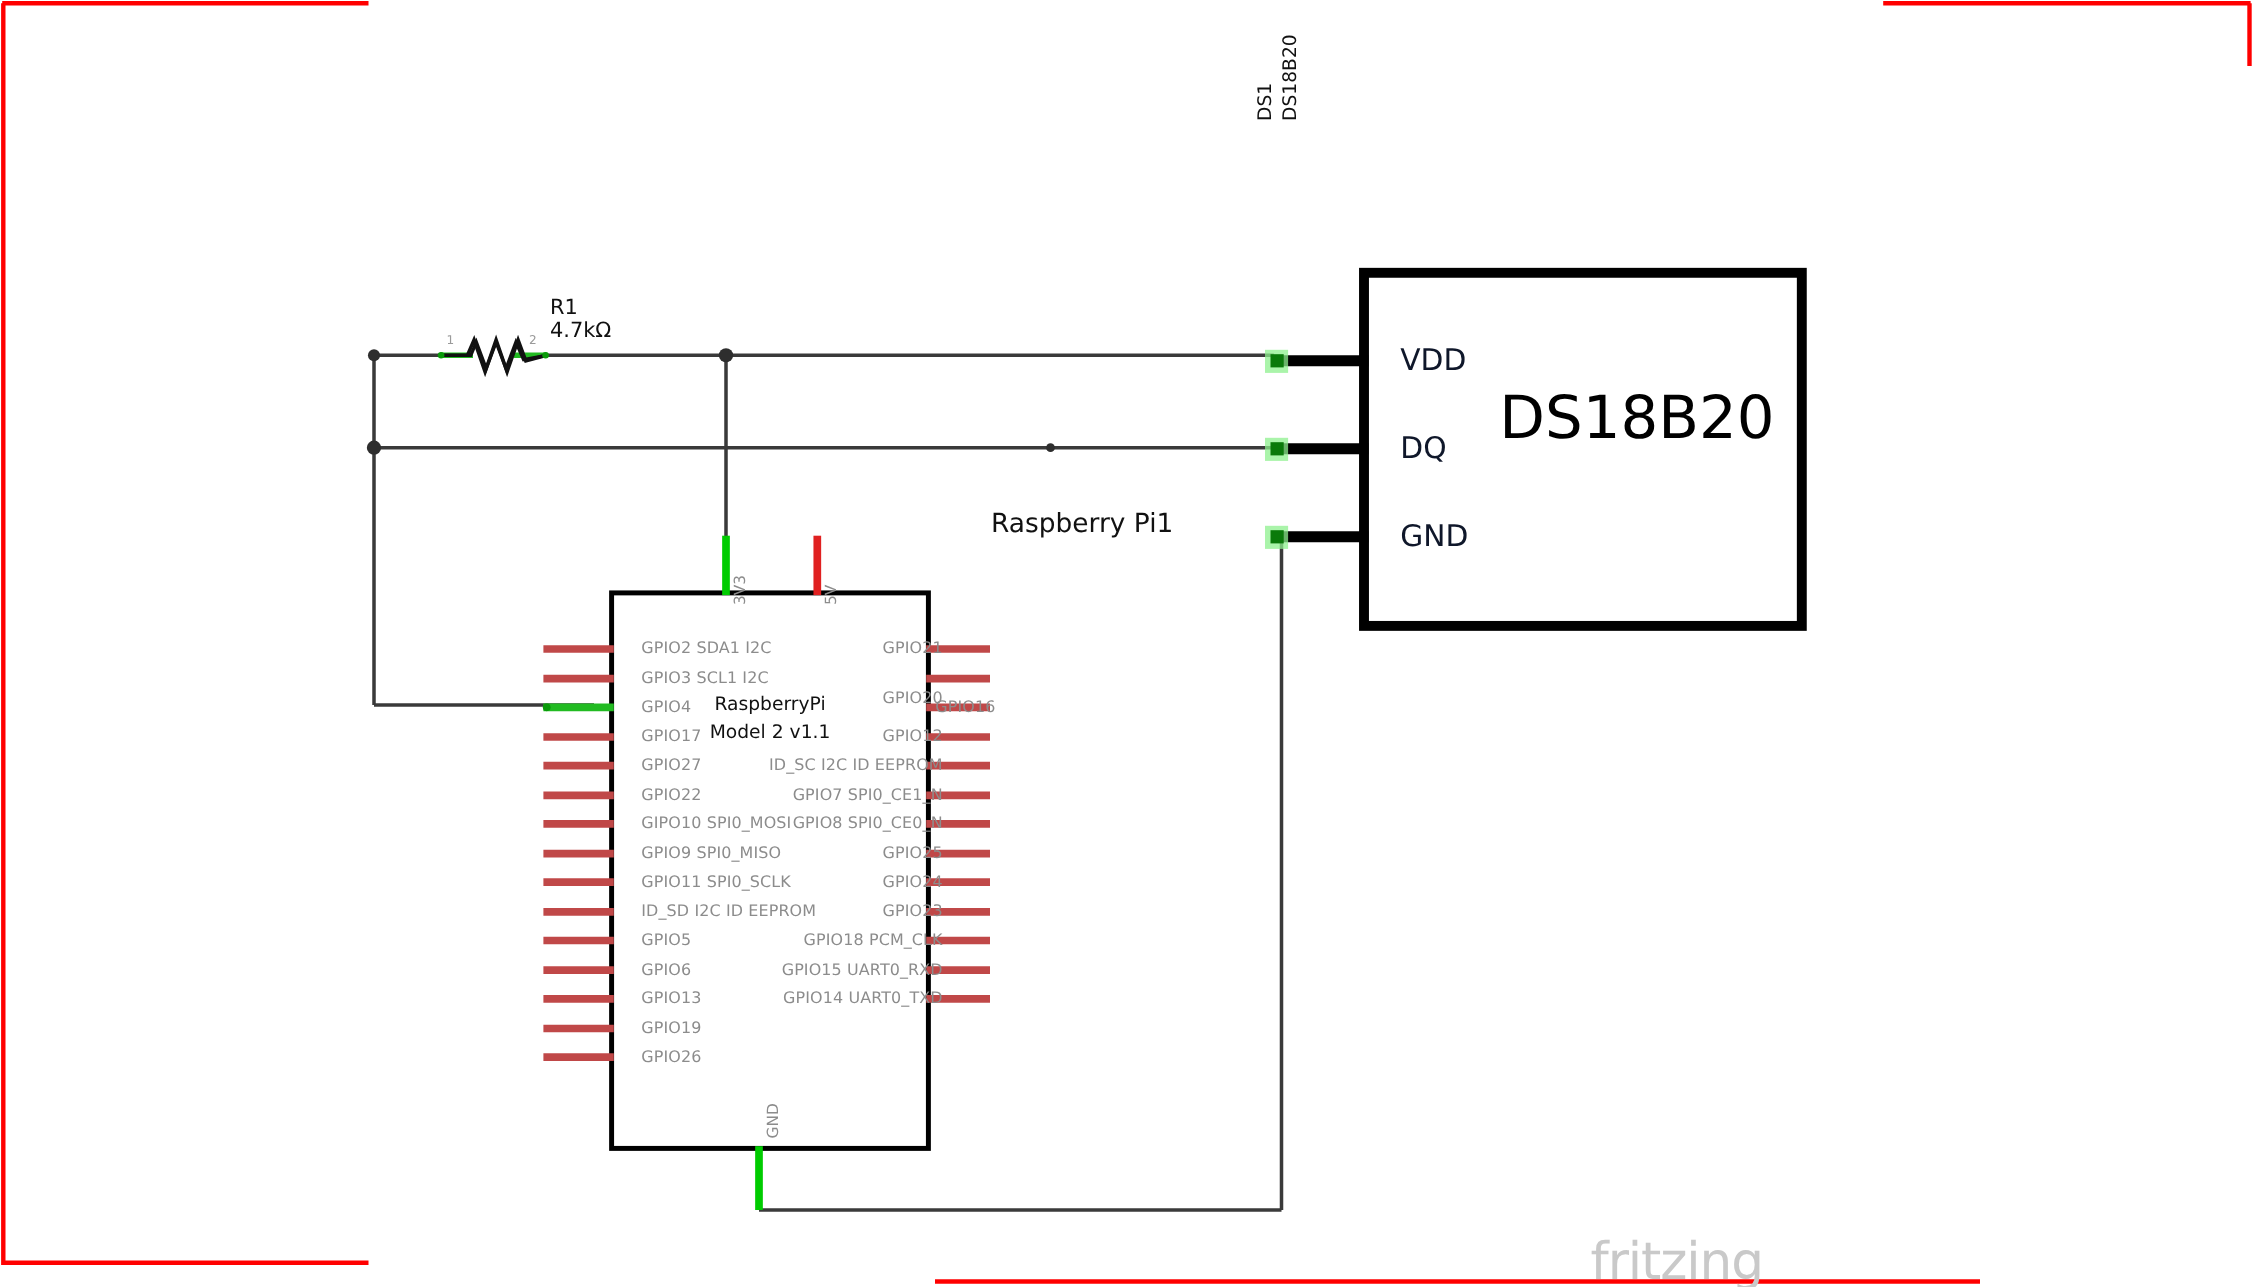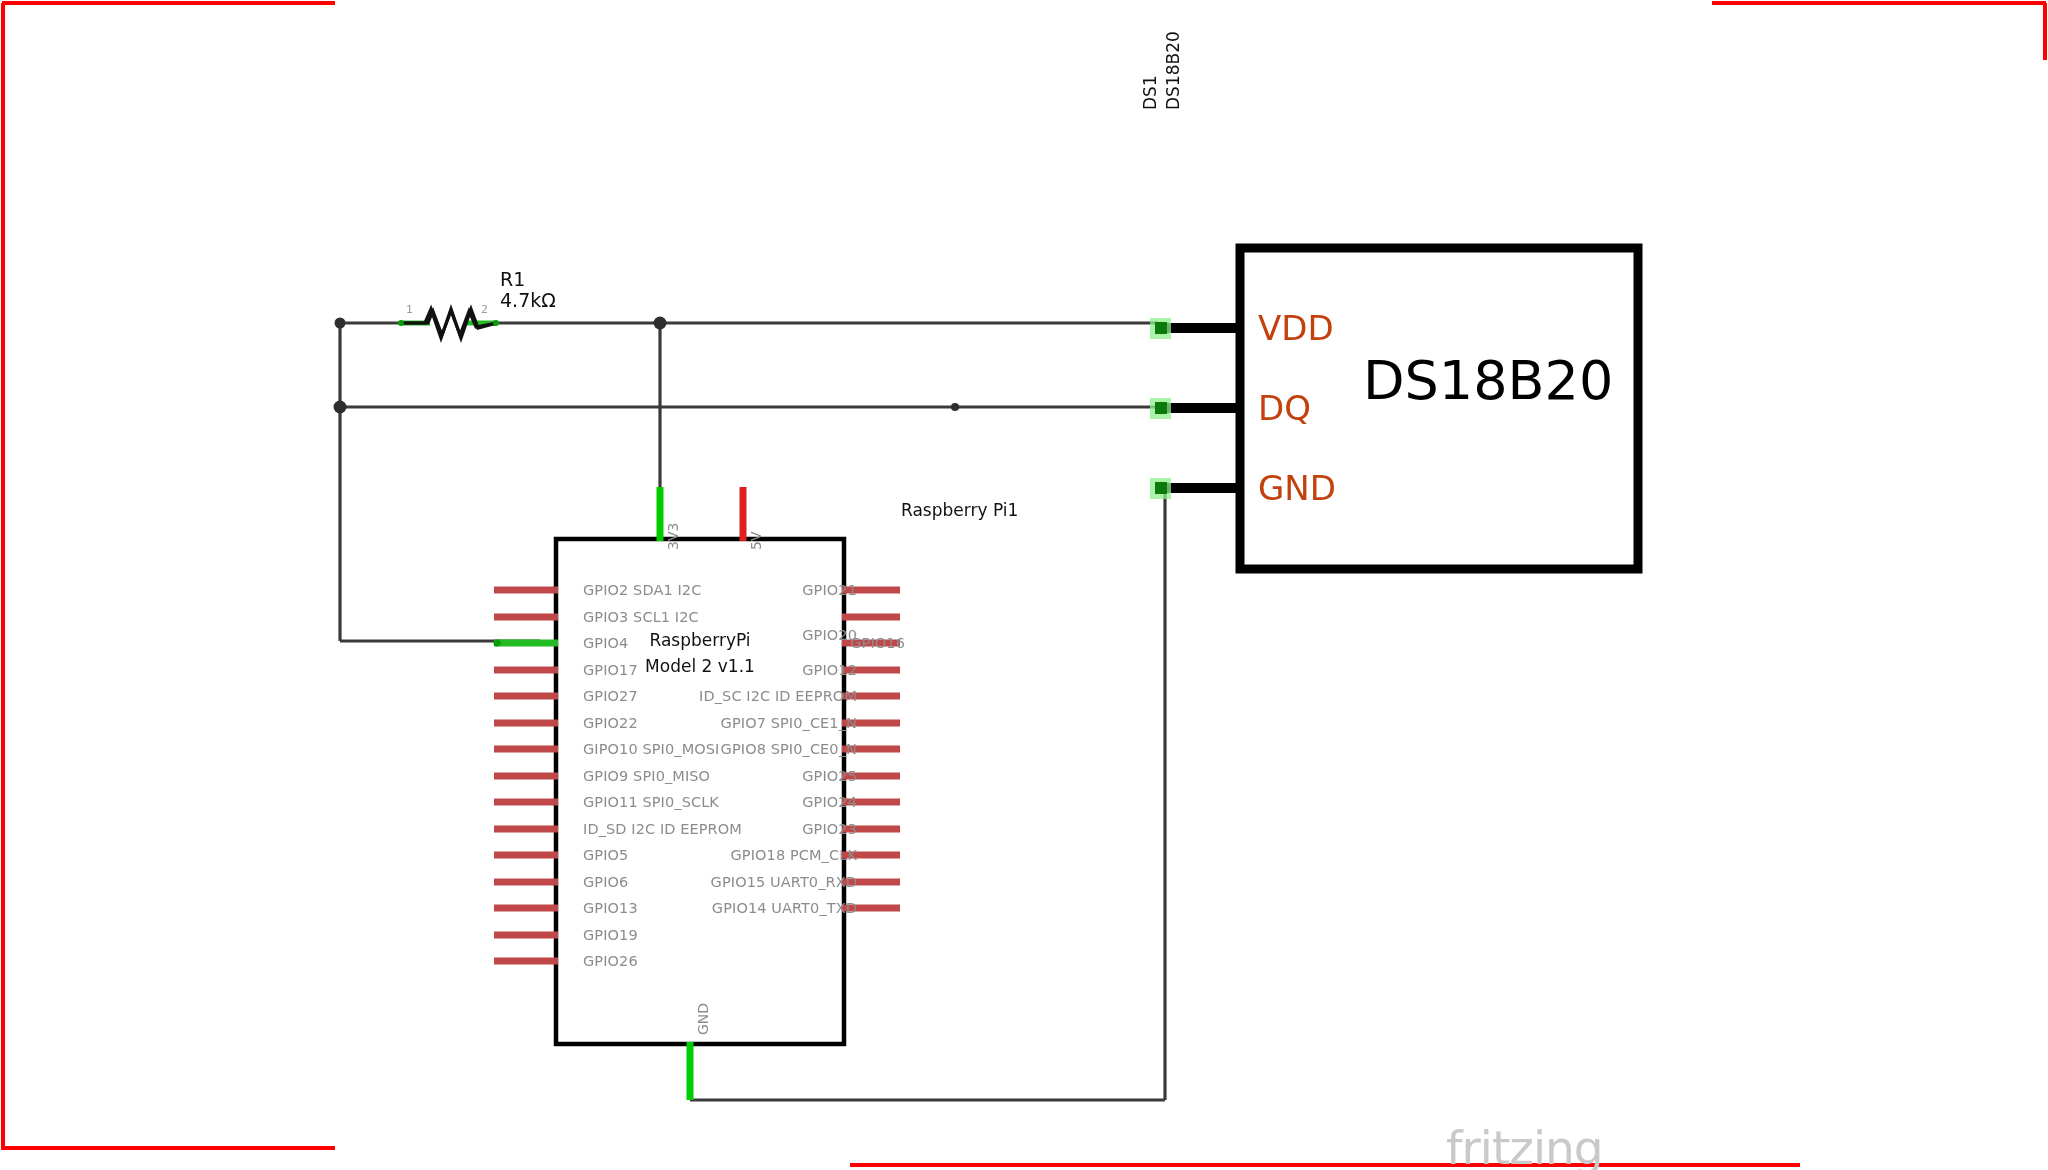--- a/index.html
+++ b/index.html
@@ -7,26 +7,26 @@
        font-family:"DejaVu Sans","Liberation Sans",sans-serif;}
   #stage{position:relative;width:2048px;height:1170px;background:#fff;}
   svg{position:absolute;left:0;top:0;}
   .lbl{position:absolute;white-space:nowrap;}
   .pinlbl{font-size:14.5px;color:#8c8c8c;letter-spacing:.1px;margin-left:20px;}
   .pinlbl.r{text-align:right;}
   .vertlbl{font-size:14px;color:#8c8c8c;
            transform:rotate(-90deg);transform-origin:0 0;}
   .chipname{font-size:17px;color:#111;text-align:left;}
   .bigname{font-size:54px;color:#000;}
-  .pinname{font-size:34px;color:#c2410c;}
+  .pinname{font-size:27px;color:#0f172a;margin-left:15px;}
   .desig{font-size:19px;color:#111;}
   .rotdesig{font-size:17px;color:#111;
             transform:rotate(-90deg);transform-origin:0 0;white-space:pre;}
   .resnum{font-size:11px;color:#9a9a9a;}
-  .title{font-size:17px;color:#111;margin-top:38px;}
+  .title{font-size:24px;color:#111;}
   #wm{position:absolute;left:1338px;top:1090px;width:700px;height:78px;}
   #wm .fz{position:absolute;left:108px;top:30px;font-size:47px;
           color:#c9c9c9;font-family:"DejaVu Sans","Liberation Sans",sans-serif;
           letter-spacing:-1px;}
   #wm .url{position:absolute;left:0px;top:0px;font-size:49px;font-weight:bold;
            color:#1d1d1d;letter-spacing:-1.2px;
            -webkit-text-stroke:4px #ffffff;paint-order:stroke fill;
            text-shadow:3px 3px 3px rgba(90,90,90,.55);}
 </style>
 </head>

